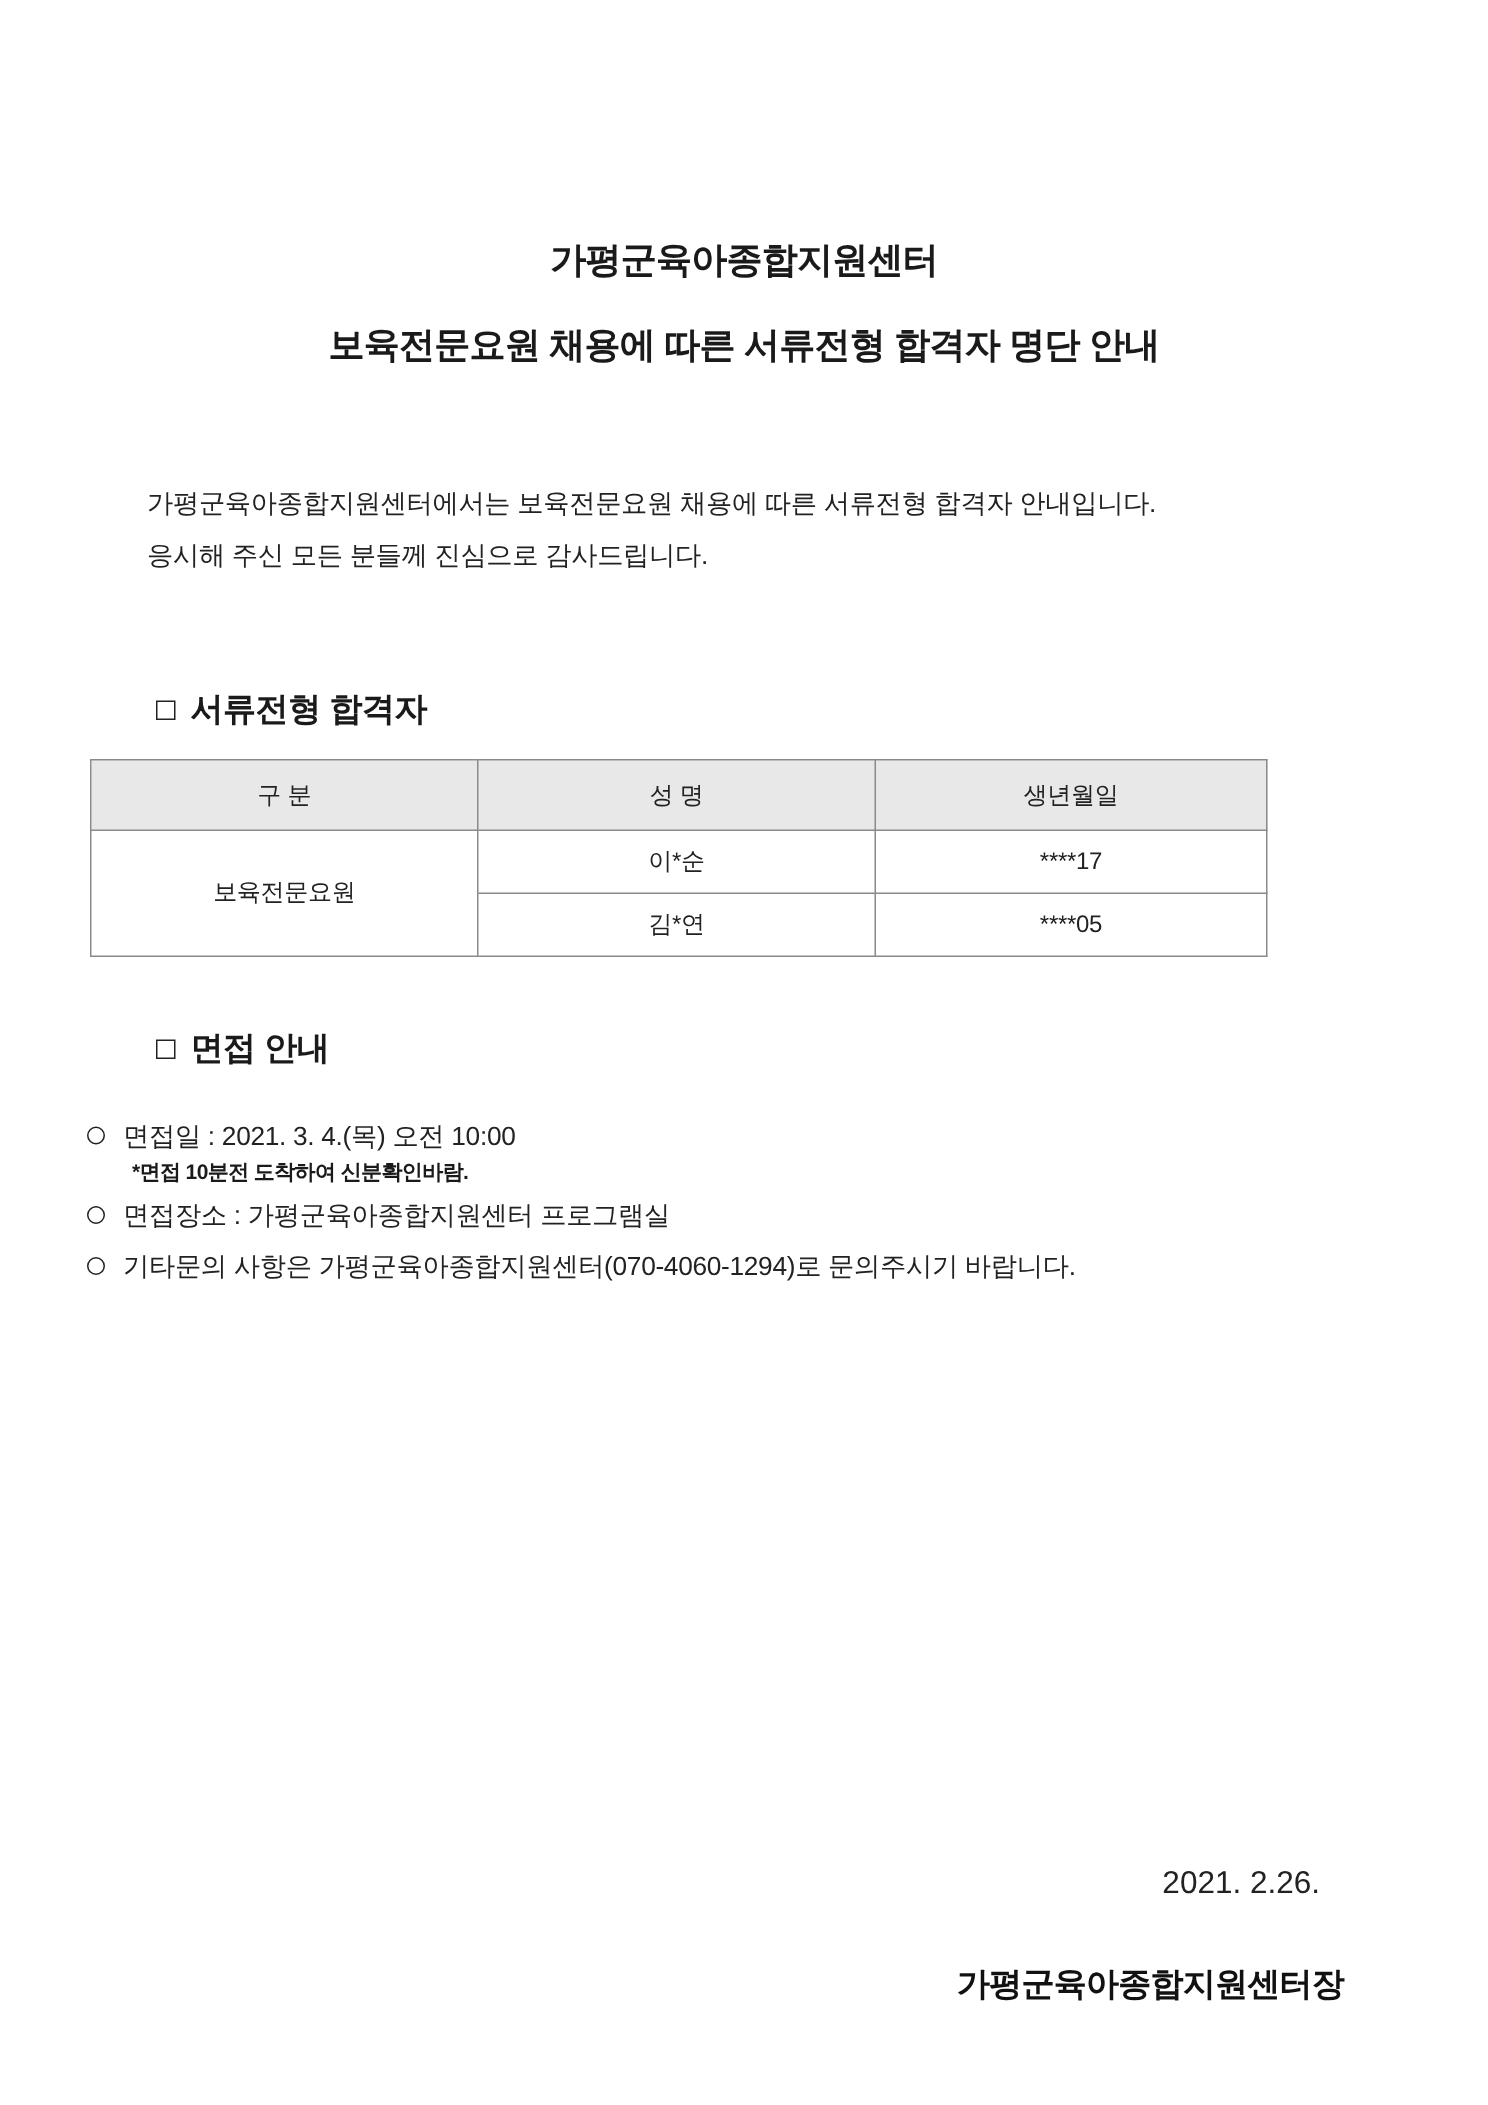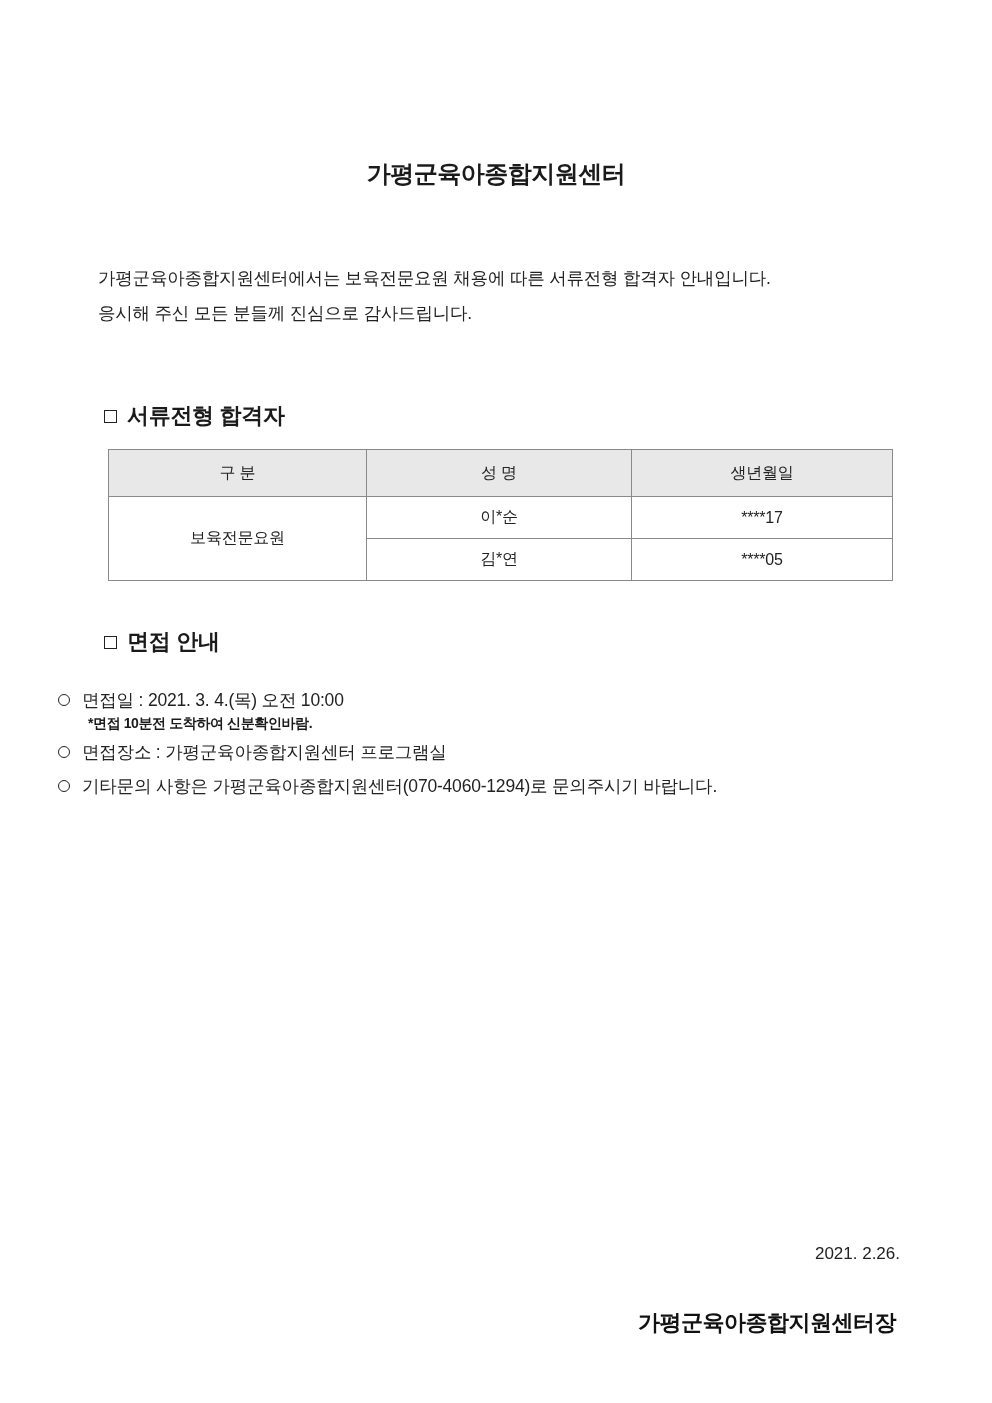--- a/index.html
+++ b/index.html
@@ -71,21 +71,21 @@
     height: 13px;
     border: 1.4px solid #222;
     box-sizing: border-box;
     position: relative;
     top: 0px;
   }
 
   
   .table-wrap {
     margin-top: 18px;
-    padding-left: 108px;
+    padding-left: 60px;
   }
   table.result {
     border-collapse: collapse;
     width: 775px;
     table-layout: fixed;
   }
   table.result th,
   table.result td {
     border: 1px solid #8a8a8a;
     text-align: center;
@@ -136,42 +136,43 @@
     padding-left: 30px;
     margin-top: -2px;
     margin-bottom: 2px;
     color: #1a1a1a;
   }
 
   
   .date-line {
     position: absolute;
     top: 1086px;
-    right: 92px;
-    font-size: 17px;
+    right: 112px;
+    font-size: 21px;
     letter-spacing: 0px;
     color: #222;
   }
   .signature {
     position: absolute;
     top: 1150px;
     right: 96px;
     font-size: 22px;
     font-weight: bold;
     letter-spacing: -0.5px;
     color: #111;
   }
 </style>
 </head>
 <body>
 
 <div class="page">
 
   <div class="title-block">
     <div class="title-line-1">가평군육아종합지원센터</div>
+    <div class="title-line-2">보육전문요원 채용에 따른 서류전형 합격자 명단 안내</div>
   </div>
 
   <div class="intro">
     <div>가평군육아종합지원센터에서는 보육전문요원 채용에 따른 서류전형 합격자 안내입니다.</div>
     <div>응시해 주신 모든 분들께 진심으로 감사드립니다.</div>
   </div>
 
   <div class="section-heading sec1">
     <span class="box-glyph"></span>
     <span>서류전형 합격자</span>

